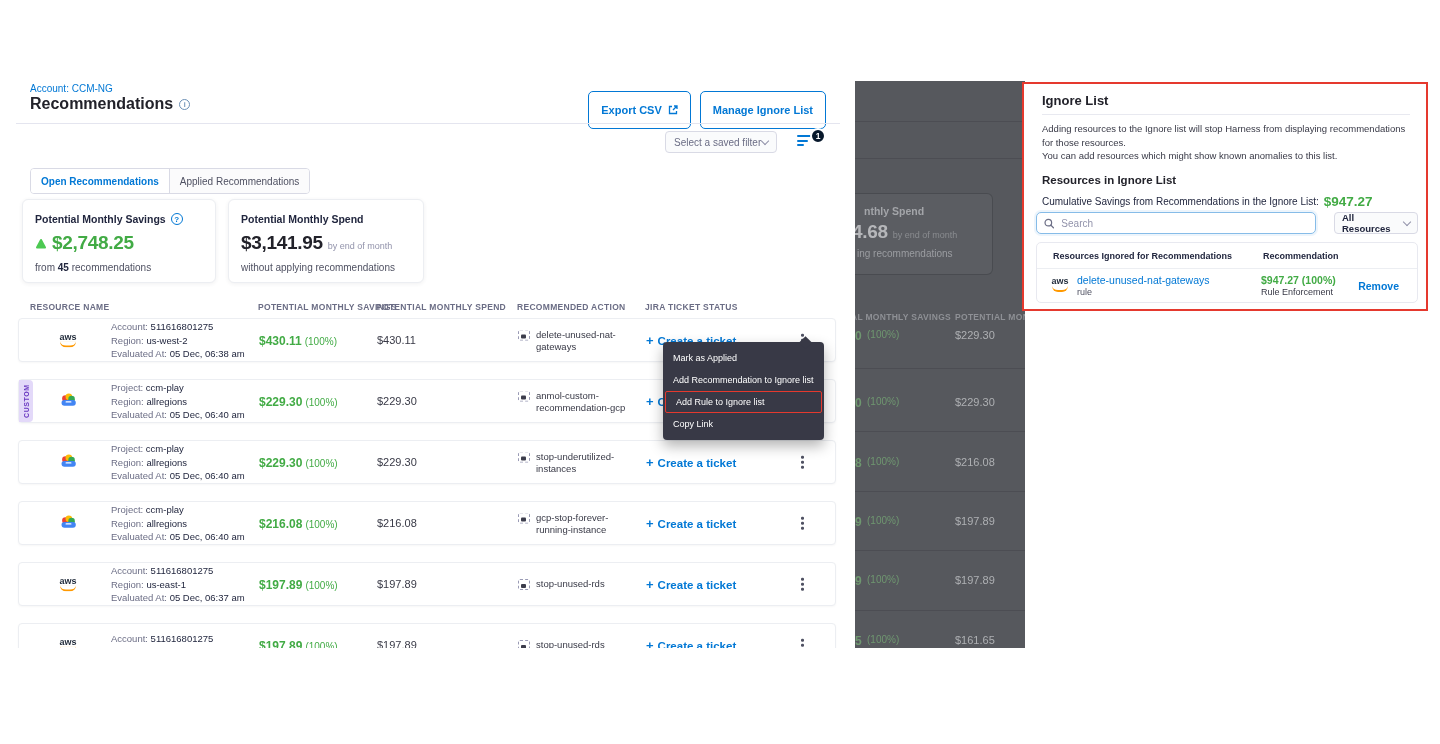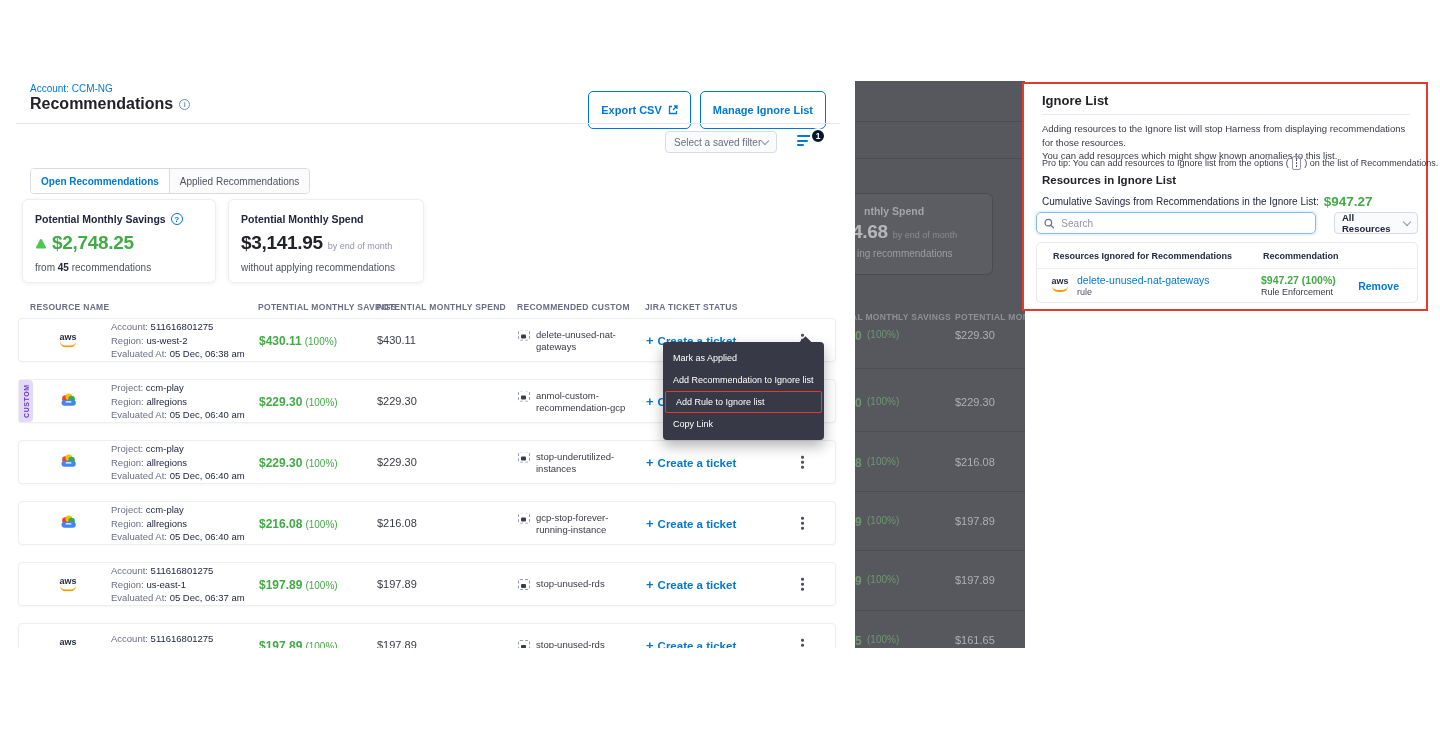--- a/index.html
+++ b/index.html
@@ -220,21 +220,21 @@
         <span class="card-value dark">$3,141.95</span>
         <span class="value-note">by end of month</span>
       </div>
       <div class="card-sub">without applying recommendations</div>
     </div>
 
     <div class="thead">
       <span class="th-resource">RESOURCE NAME</span>
       <span class="th-savings">POTENTIAL MONTHLY SAVINGS</span>
       <span class="th-spend">POTENTIAL MONTHLY SPEND</span>
-      <span class="th-action">RECOMMENDED CUSTOM</span>
+      <span class="th-action">RECOMMENDED ACTION</span>
       <span class="th-jira">JIRA TICKET STATUS</span>
     </div>
 
     <div class="rows" id="rows">
         <div class="t-row">
           <span class="cloud">
             <i class="aws-word"></i>
             <i class="aws-smile"></i>
           </span>
           <div class="lines">
@@ -459,29 +459,20 @@
       </div>
   </section>
 
   <section class="ignore-modal">
     <div class="modal-title">Ignore List</div>
     <div class="modal-divider"></div>
     <div class="modal-desc">
       <div>Adding resources to the Ignore list will stop Harness from displaying recommendations for those resources.</div>
       <div>You can add resources which might show known anomalies to this list.</div>
     </div>
-    <div class="modal-protip">
-      <span>Pro tip: You can add resources to Ignore list from the options (</span>
-      <span class="protip-kebab">
-          <i></i>
-          <i></i>
-          <i></i>
-        </span>
-      <span>) on the list of Recommendations.</span>
-    </div>
     <div class="modal-section-title">Resources in Ignore List</div>
     <div class="modal-cumulative">
       <span>Cumulative Savings from Recommendations in the Ignore List:</span>
       <span class="cumulative-value">$947.27</span>
     </div>
     <div class="modal-search">
       <svg width="11" height="11" viewBox="0 0 11 11">
         <circle cx="4.6" cy="4.6" r="3.5" fill="none" stroke="#6b6d85" stroke-width="1.3"></circle>
         <line x1="7.3" y1="7.3" x2="10" y2="10" stroke="#6b6d85" stroke-width="1.3" stroke-linecap="round"></line>
       </svg>

